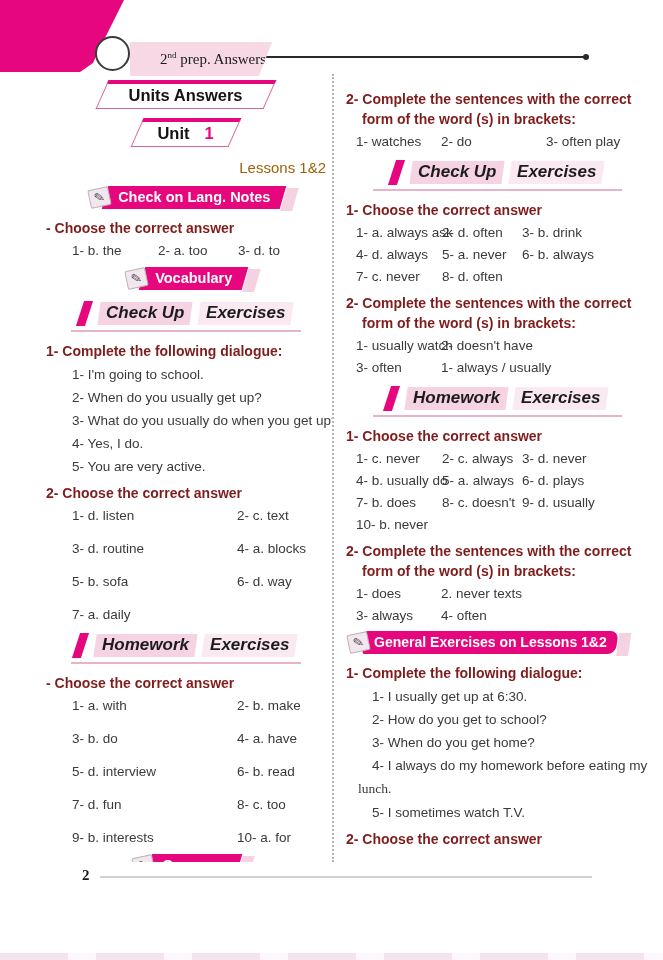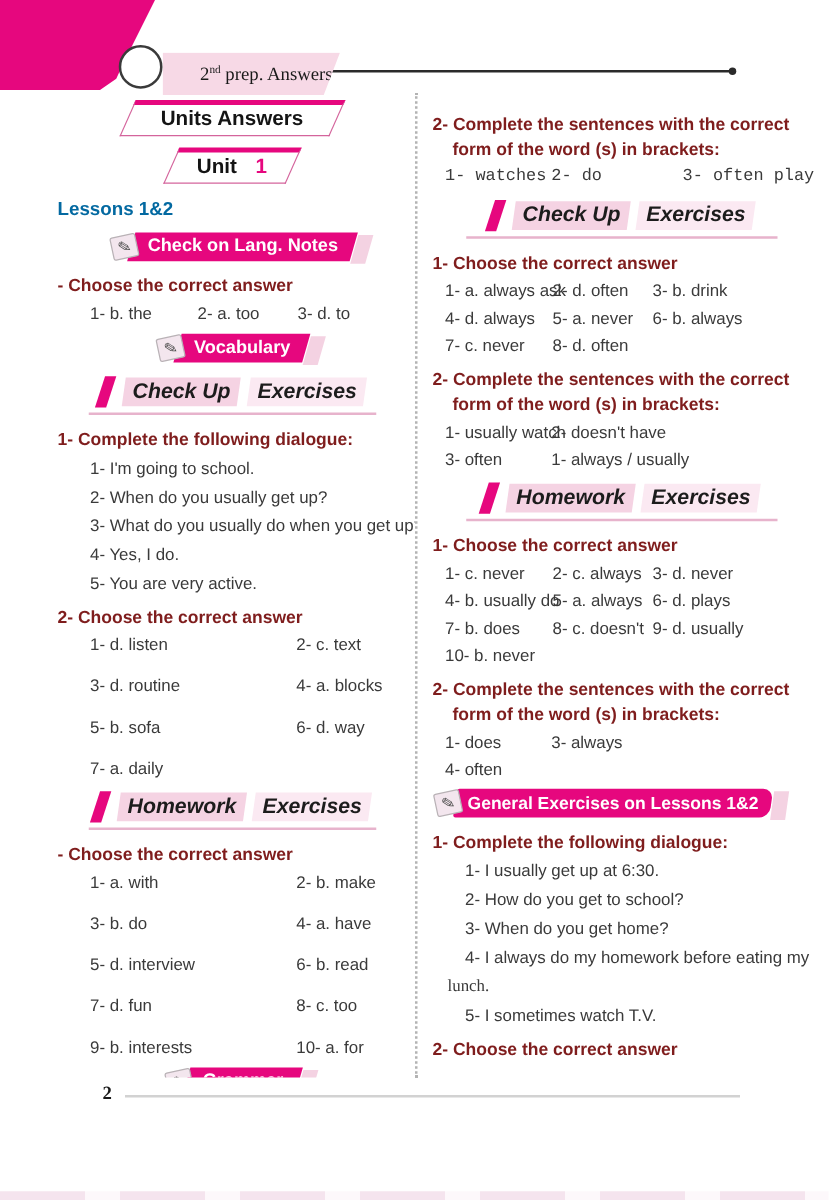--- a/index.html
+++ b/index.html
@@ -32,21 +32,21 @@
   .col.rightc{flex:1;border-left:2px dotted #b3b3b3;padding:6px 14px 0 12px;}
   
   .tbox{
     background:#fff;border:1.5px solid #d4649c;border-top:4px solid #e6077e;
     transform:skewX(-24deg);text-align:center;padding:2px 0 3px;margin:4px auto 9px;
   }
   .tbox-units{width:166px;}
   .tbox-unit{width:96px;margin-bottom:12px;}
   .tin{transform:skewX(24deg);font-weight:bold;font-size:16.5px;color:#141414;}
   .unum{color:#e6077e;margin-left:15px;}
-  .lessons{text-align:left;font-weight:bold;font-size:15px;margin:12px 0 10px;color:#0369a1;}
+  .lessons{text-align:right;font-weight:normal;font-size:15px;margin:12px 0 10px;color:#a16207;}
   
   .mb{display:flex;justify-content:center;align-items:center;margin:9px 0;}
   .pencil{
     width:19px;height:17px;background:#f3e6ee;border:1px solid #b9b2b6;
     transform:rotate(-12deg);display:flex;align-items:center;justify-content:center;
     margin-right:-5px;z-index:2;border-radius:2px;
   }
   .pg{font-size:13px;color:#4c4c4c;line-height:1;}
   .mbody{
     position:relative;background:#e6077e;color:#fff;font-weight:bold;font-size:14.5px;
@@ -73,21 +73,21 @@
   .q{font-weight:bold;font-size:14px;color:#7f1d1d;margin:11px 0 4px;}
   .q.q2{margin:2px 0 4px 16px;}
   .line{font-size:13.5px;color:#3a3a3a;margin:8px 0 0 26px;white-space:nowrap;}
   .line.r{}
   .line.cont{margin-left:12px;font-family:Liberation Serif, serif;}
   .grid{display:grid;margin-top:7px;margin-bottom:5px;}
   .c{font-size:13.5px;color:#3a3a3a;white-space:nowrap;}
   .g3a{grid-template-columns:86px 80px auto;padding-left:26px;}
   .g2a{grid-template-columns:165px auto;padding-left:26px;row-gap:18px;}
   .g3b{grid-template-columns:90px 84px auto;padding-left:28px;}
-  .g3r1{grid-template-columns:85px 105px auto;padding-left:10px;font-family:Liberation Mono, monospace;}
+  .g3r1{grid-template-columns:85px 105px auto;padding-left:10px;}
   .g3r{grid-template-columns:86px 80px auto;padding-left:10px;row-gap:7px;}
   .g2r{grid-template-columns:85px auto;padding-left:10px;row-gap:7px;}
   
   .pagenum{position:absolute;left:82px;top:867px;font-family:"Liberation Serif", serif;font-weight:bold;font-size:15px;color:#1a1a1a;}
   .footline{position:absolute;left:100px;top:876px;width:492px;height:2px;background:#d2d2d2;}
   .botstrip{
     position:absolute;left:0;bottom:0;width:663px;height:7px;
     background:repeating-linear-gradient(90deg,#f5e4ee 0 68px,#fdf8fb 68px 96px);
   }
 </style>
@@ -261,20 +261,21 @@
         <span class="c">7- b. does</span>
         <span class="c">8- c. doesn't</span>
         <span class="c">9- d. usually</span>
         <span class="c">10- b. never</span>
       </div>
 
       <div class="q">2- Complete the sentences with the correct</div>
       <div class="q q2">form of the word (s) in brackets:</div>
       <div class="grid g2r">
         <span class="c">1- does</span>
+        <span class="c">2. never texts</span>
         <span class="c">3- always</span>
         <span class="c">4- often</span>
       </div>
 
       <div class="mb general">
         <span class="pencil">
             <span class="pg">✎</span>
           </span>
         <span class="mbody"><span class="mt">General Exercises on Lessons 1&amp;2</span></span>
       </div>

